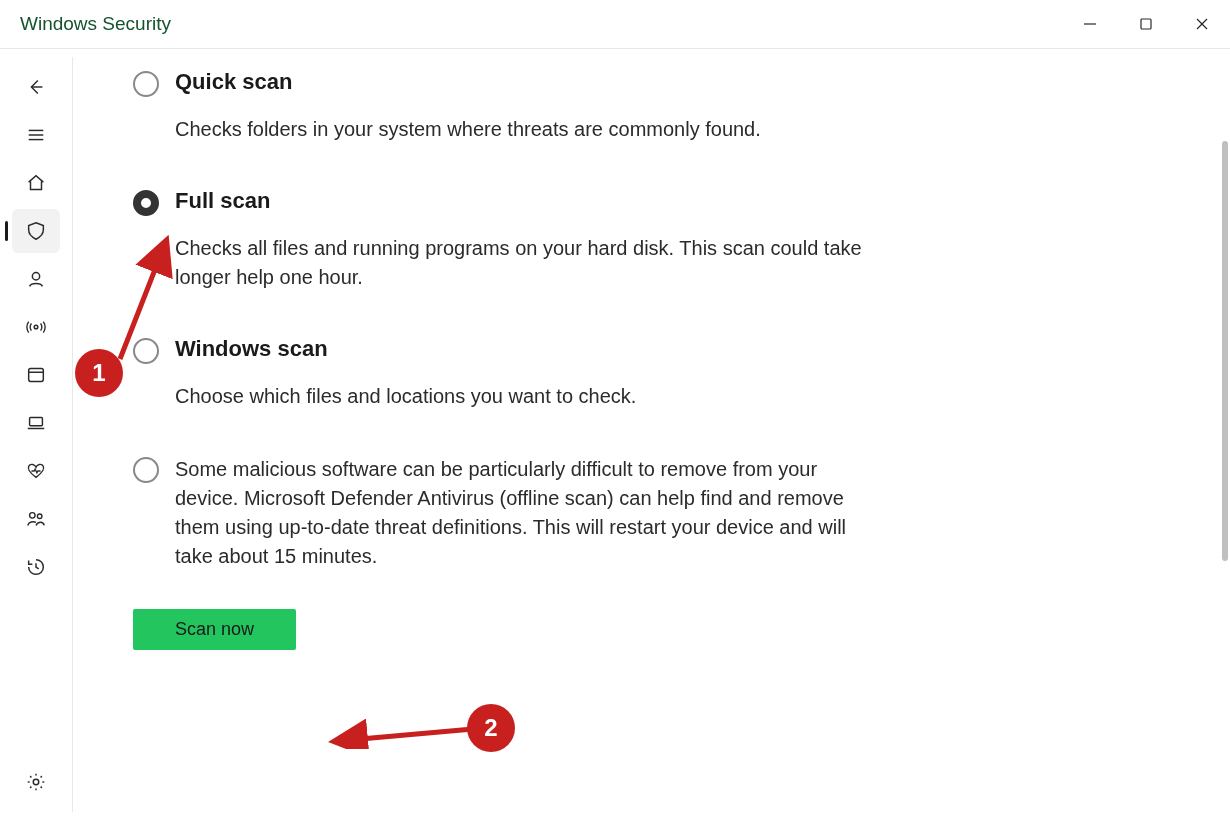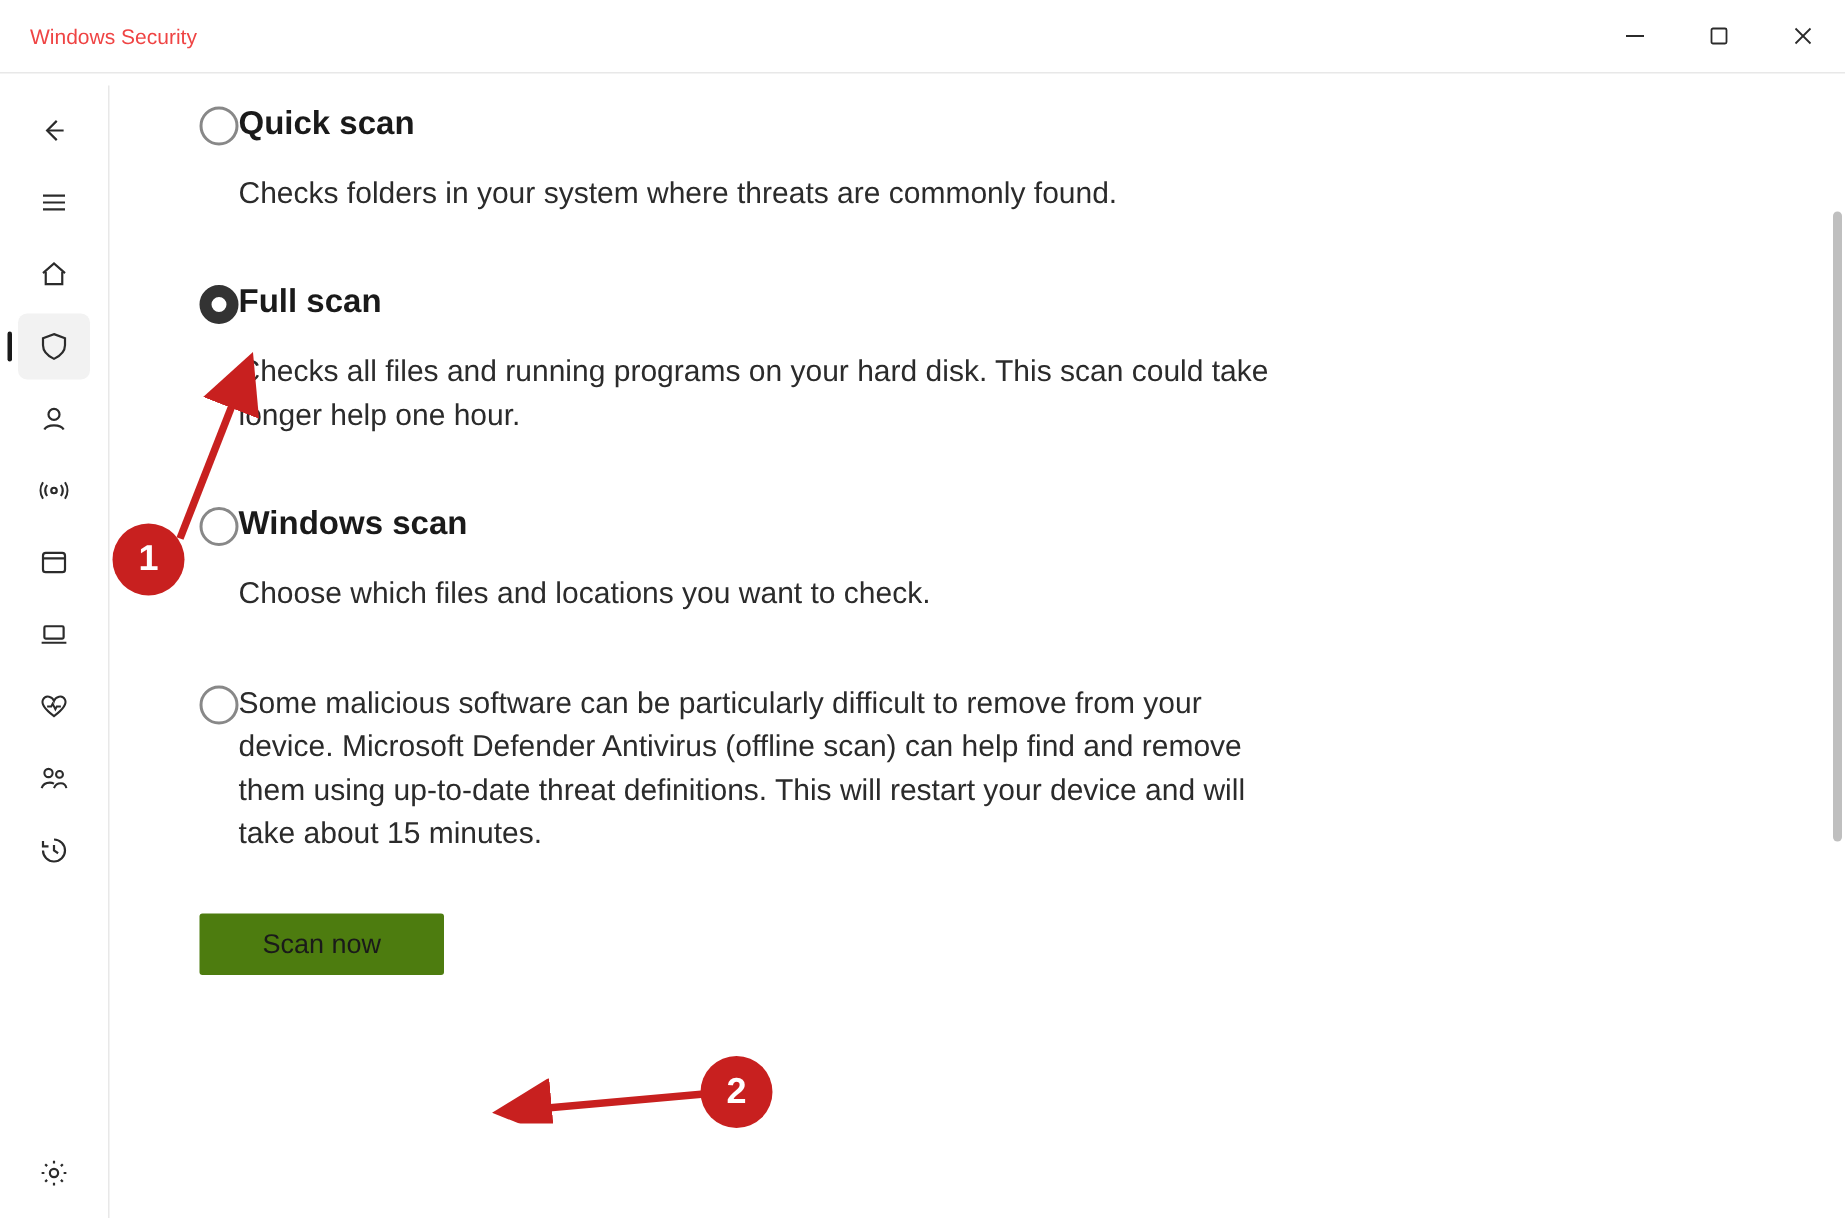--- a/index.html
+++ b/index.html
@@ -1,38 +1,38 @@
 <!DOCTYPE html>
 <html><head>
   <meta charset="utf-8">
   <style>
     * { box-sizing: border-box; margin: 0; padding: 0; }
     html, body { width: 1230px; height: 820px; font-family: "Segoe UI", Tahoma, sans-serif; background: #ffffff; color: #1a1a1a; overflow: hidden; }
     .window { width: 100%; height: 100%; display: flex; flex-direction: column; border-radius: 6px; }
     .titlebar { height: 48px; display: flex; align-items: center; padding-left: 20px; }
-    .titlebar-title { font-size: 14px; color: #ef4444; flex: 1; }
+    .titlebar-title { font-size: 19px; color: #14532d; flex: 1; }
     .window-controls { display: flex; }
     .window-controls .ctl { width: 56px; height: 48px; display: flex; align-items: center; justify-content: center; }
     .window-controls .ctl svg { width: 14px; height: 14px; }
     .body { flex: 1; display: flex; position: relative; border-top: 1px solid #e8e8e8; }
     .sidebar { width: 72px; display: flex; flex-direction: column; align-items: center; padding-top: 16px; gap: 4px; }
     .sidebar .nav-btn { width: 48px; height: 44px; display: flex; align-items: center; justify-content: center; border-radius: 6px; position: relative; }
     .sidebar .nav-btn.selected { background: #f2f2f2; }
     .sidebar .nav-btn.selected::before { content: ""; position: absolute; left: -7px; top: 12px; bottom: 12px; width: 3px; background: #1a1a1a; border-radius: 2px; }
     .sidebar .spacer { flex: 1; }
     .sidebar svg { width: 22px; height: 22px; stroke: #2b2b2b; fill: none; }
     .divider { width: 1px; align-self: stretch; background: #e8e8e8; margin-top: 8px; margin-bottom: 8px; }
     .content { flex: 1; padding: 20px 60px 40px 60px; overflow: hidden; position: relative; }
-    .scan-option { display: flex; margin-bottom: 44px; }
+    .scan-option { display: flex; gap: 16px; margin-bottom: 44px; }
     .radio { width: 26px; height: 26px; border: 2px solid #888; border-radius: 50%; flex-shrink: 0; margin-top: 2px; position: relative; }
     .radio.selected { border-color: #333; border-width: 8px; }
     .opt-body { max-width: 700px; }
     .opt-title { font-size: 22px; font-weight: 600; margin-bottom: 20px; }
     .opt-desc { font-size: 20px; color: #2b2b2b; line-height: 1.45; }
-    .scan-btn { margin-top: 10px; padding: 10px 42px; font-size: 18px; background: #4d7c0f; border: none; color: #1a1a1a; border-radius: 2px; }
+    .scan-btn { margin-top: 10px; padding: 10px 42px; font-size: 18px; background: #22c55e; border: none; color: #1a1a1a; border-radius: 2px; }
     
     .anno-badge { position: absolute; width: 48px; height: 48px; background: #c8201f; color: #fff; border-radius: 50%; display: flex; align-items: center; justify-content: center; font-size: 24px; font-weight: 700; z-index: 20; }
     .anno-arrow { position: absolute; z-index: 19; pointer-events: none; }
     .scrollbar-thumb { position: absolute; right: 2px; top: 92px; width: 6px; height: 420px; background: #bfbfbf; border-radius: 3px; }
   </style>
 </head>
 <body>
 
 <div class="window">
   <div class="titlebar">

